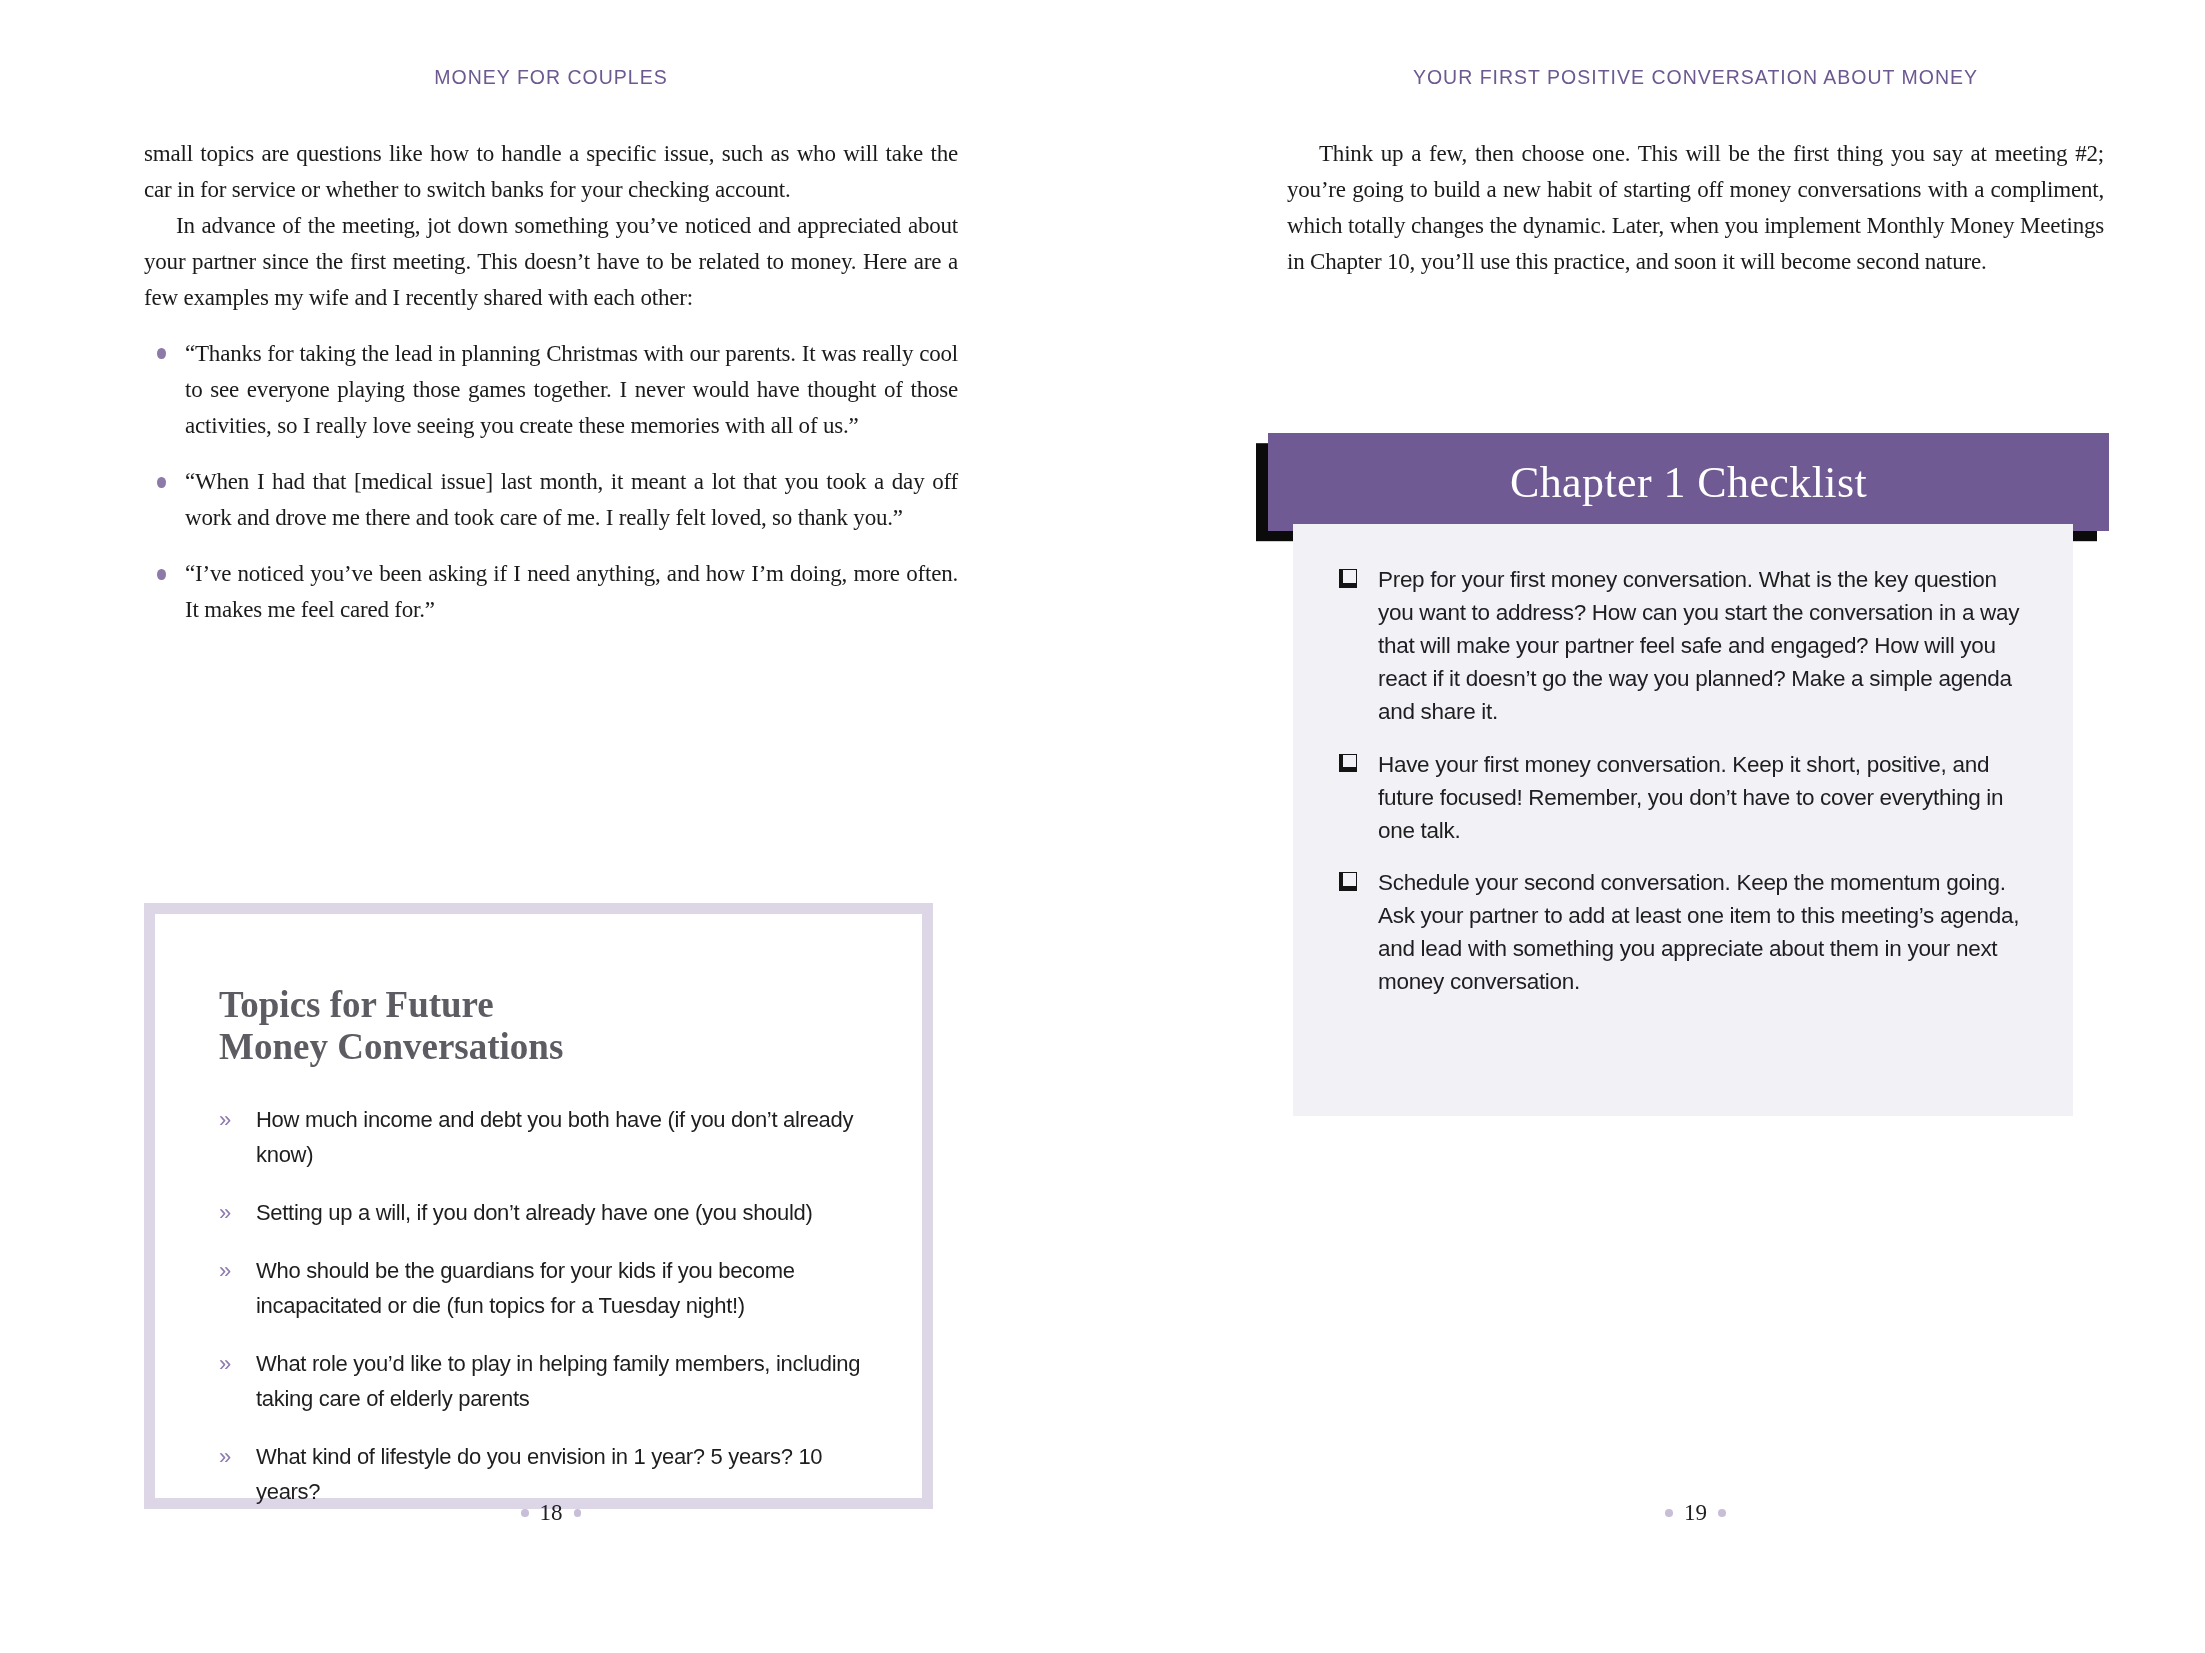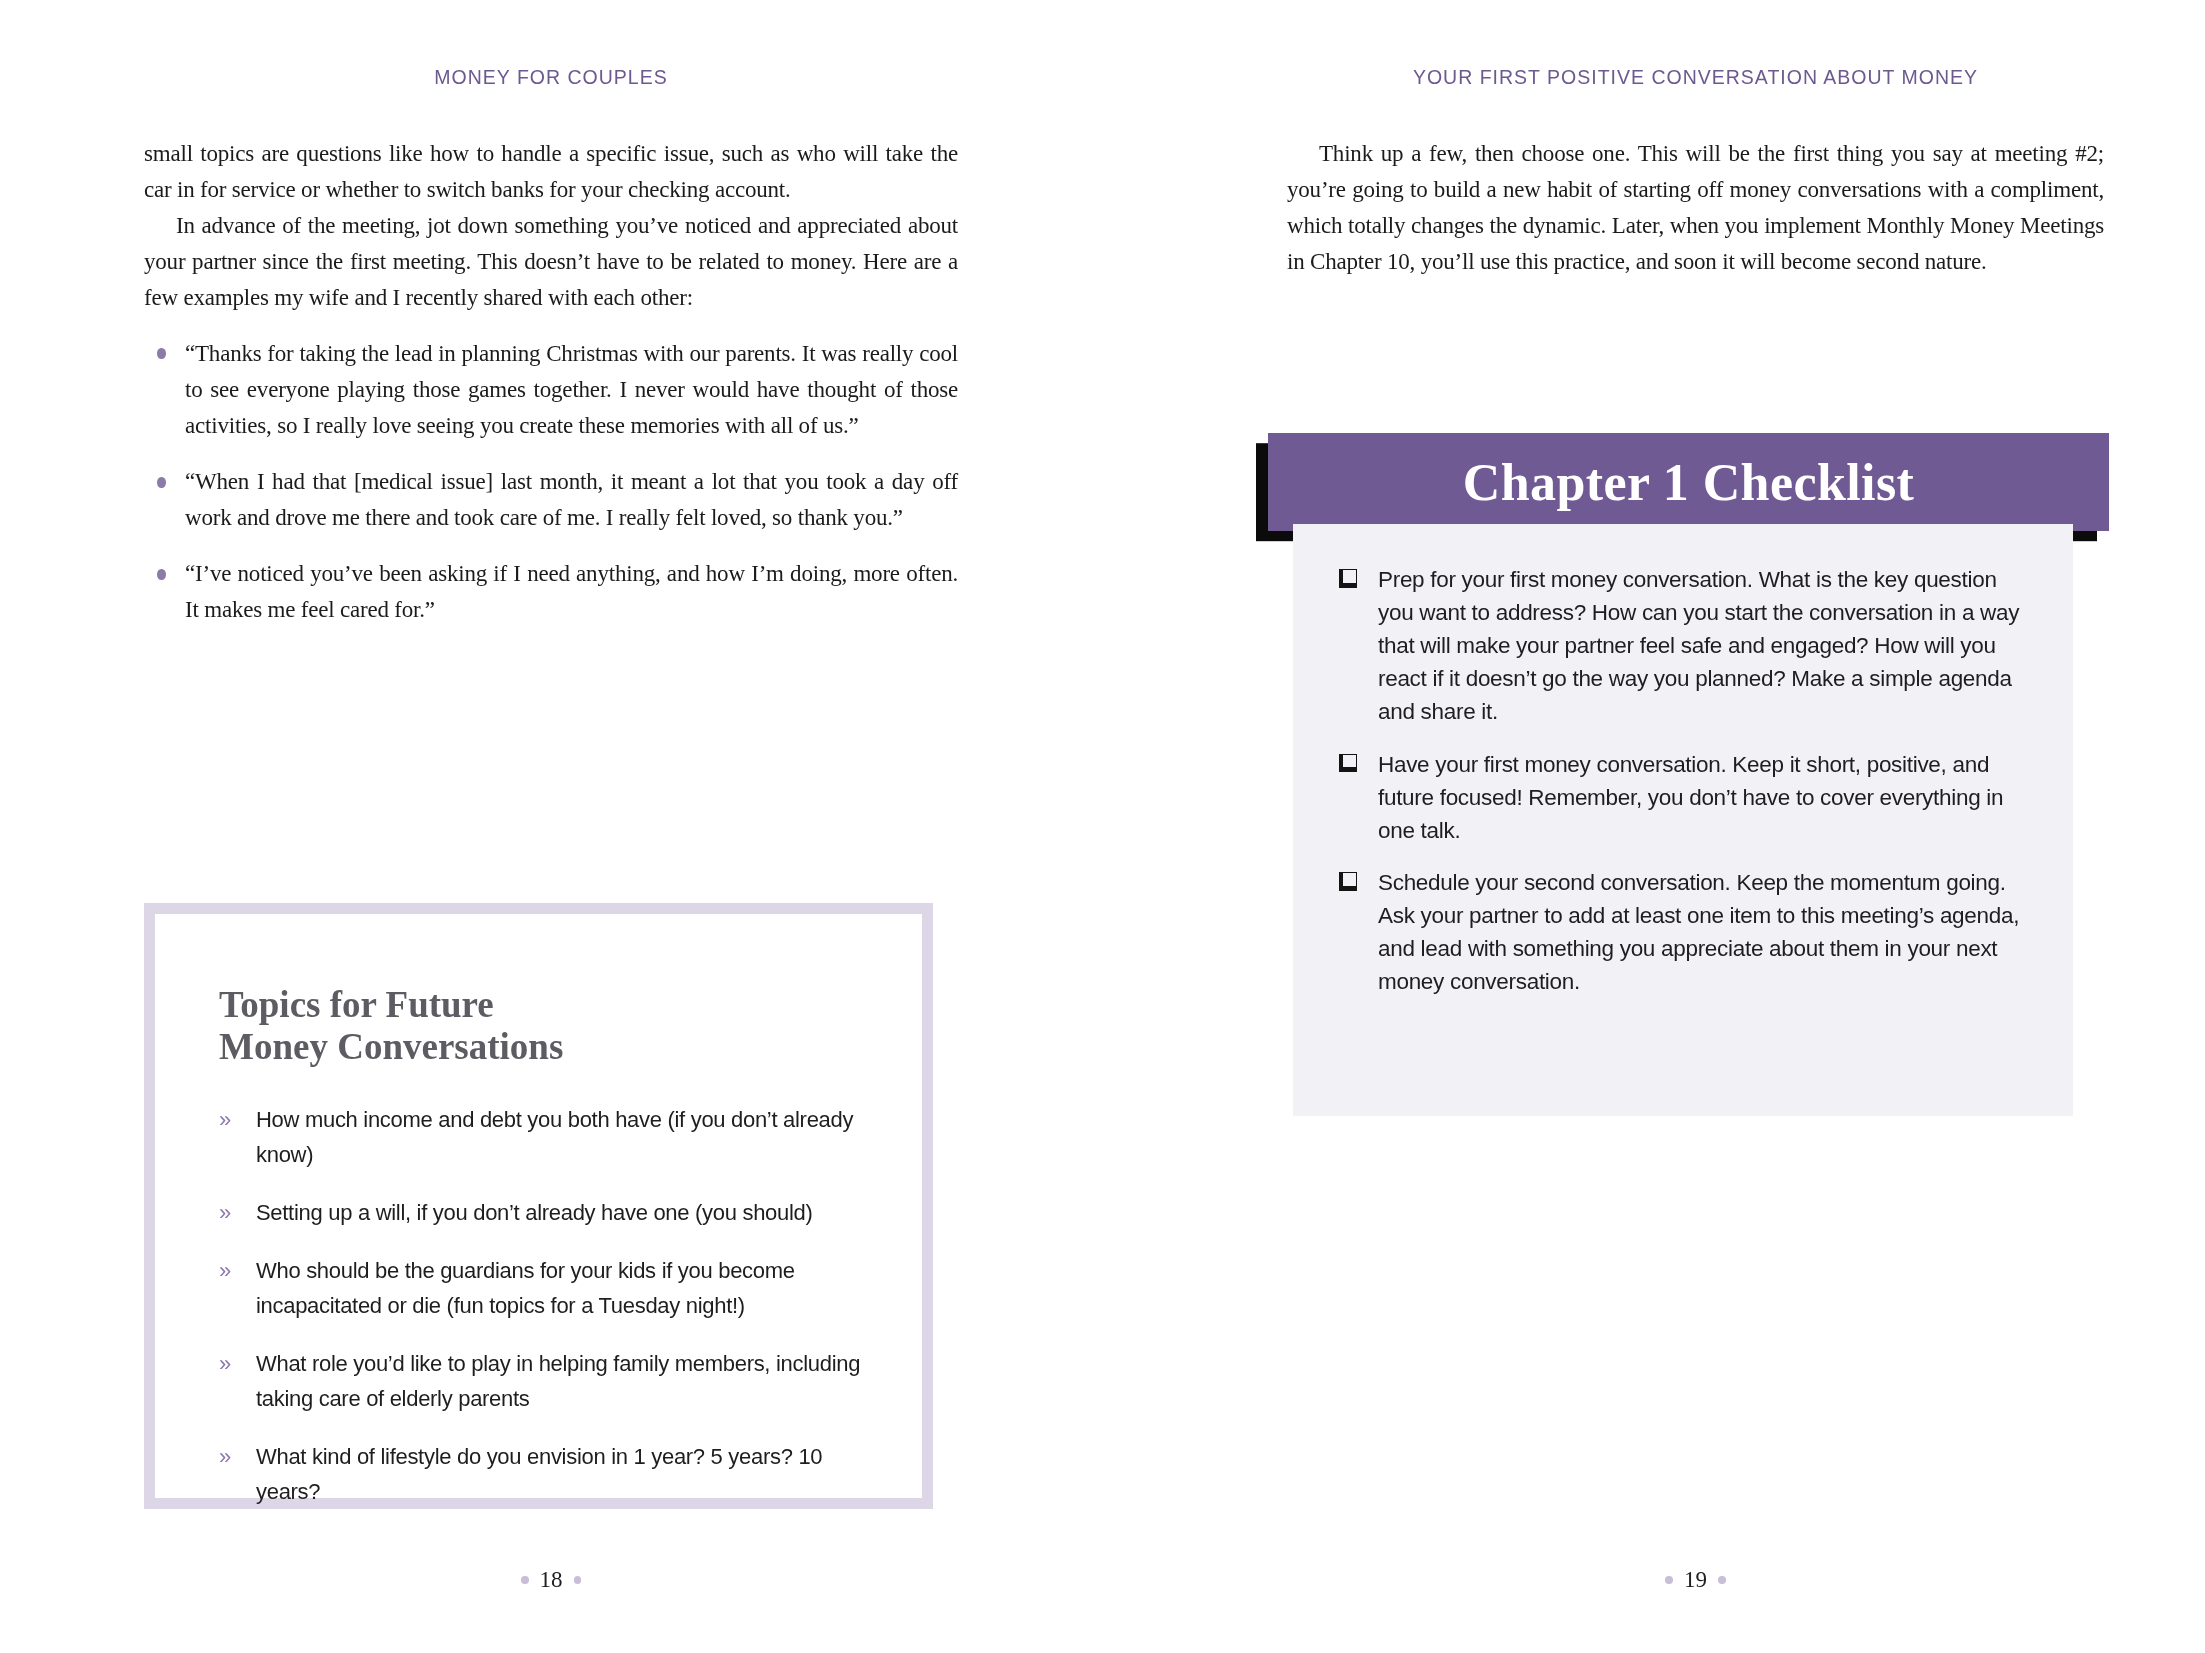--- a/index.html
+++ b/index.html
@@ -69,21 +69,21 @@
   
   .checklist-banner{
     position:absolute;left:1268px;top:433px;
     width:841px;height:98px;
     background:#6f5a93;
     box-shadow:-12px 10.2px 0 #0b0b0b;
     display:flex;align-items:center;justify-content:center;
   }
   .checklist-title{
     color:#ffffff;font-family:"Liberation Serif","DejaVu Serif",serif;
-    font-weight:700;font-size:52px;letter-spacing:0.4px;margin:0;
+    font-weight:400;font-size:44px;letter-spacing:0.4px;margin:0;
   }
   
   .checklist-panel{
     position:absolute;left:1293px;top:524px;
     width:780px;min-height:592px;
     background:#f2f1f5;box-sizing:border-box;
     padding:39px 44px 42px 44px;
     font-family:"Liberation Sans","DejaVu Sans",sans-serif;
     font-size:22.5px;line-height:33px;letter-spacing:-0.3px;color:#1e1e20;
   }
@@ -92,21 +92,21 @@
   .checkbox{
     position:absolute;left:1.7px;top:6px;
     width:13.6px;height:12.7px;
     border:1.7px solid #141414;
     border-left-width:4.2px;
     border-bottom-width:5.1px;
     background:transparent;
   }
   
   .pagenum{
-    position:absolute;top:1567px;
+    position:absolute;top:1500px;
     display:flex;align-items:center;justify-content:center;gap:11px;
     font-size:23px;color:#202022;
   }
   .pn-left{left:144px;width:814px;}
   .pn-right{left:1287px;width:817px;}
   .pn-dot{width:7.6px;height:7.6px;border-radius:50%;background:#c8bed8;}
 </style>
 </head>
 <body>
 

